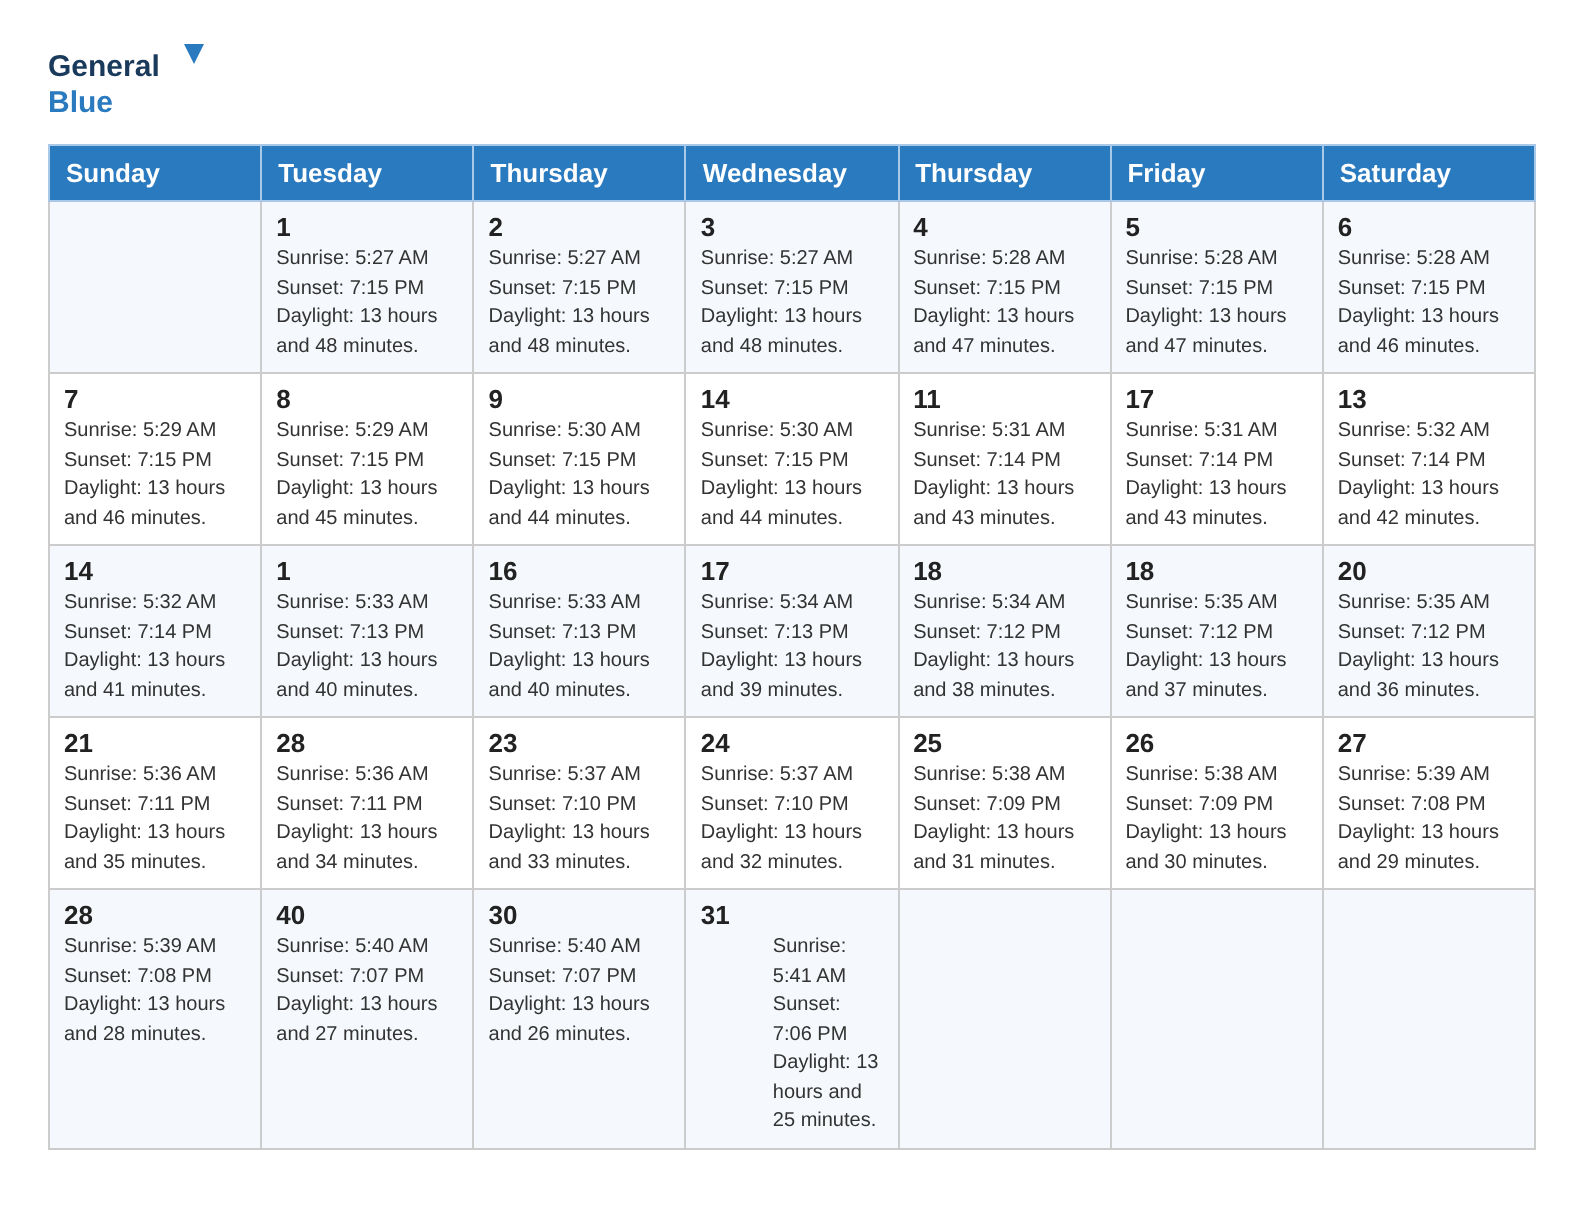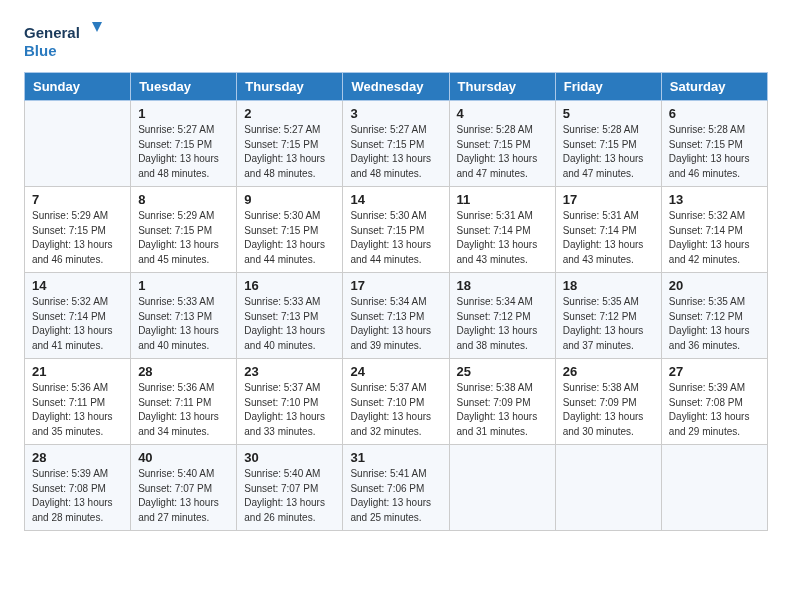--- a/index.html
+++ b/index.html
@@ -296,21 +296,21 @@
 Daylight: 13 hours and 27 minutes.</div>
         </td>
         <td>
           <span class="day-number">30</span>
           <div class="day-info" style="white-space: pre-line;">Sunrise: 5:40 AM
 Sunset: 7:07 PM
 Daylight: 13 hours and 26 minutes.</div>
         </td>
         <td>
           <span class="day-number">31</span>
-          <div class="day-info" style="white-space: pre-line;">Sunrise: 5:41 AM
+          <div class="day-info" style="white-space: pre-line; margin-left: 36px;">Sunrise: 5:41 AM
 Sunset: 7:06 PM
 Daylight: 13 hours and 25 minutes.</div>
         </td>
         <td class="empty-cell"></td>
         <td class="empty-cell"></td>
         <td class="empty-cell"></td>
       </tr>
     </tbody>
 </table>
 

